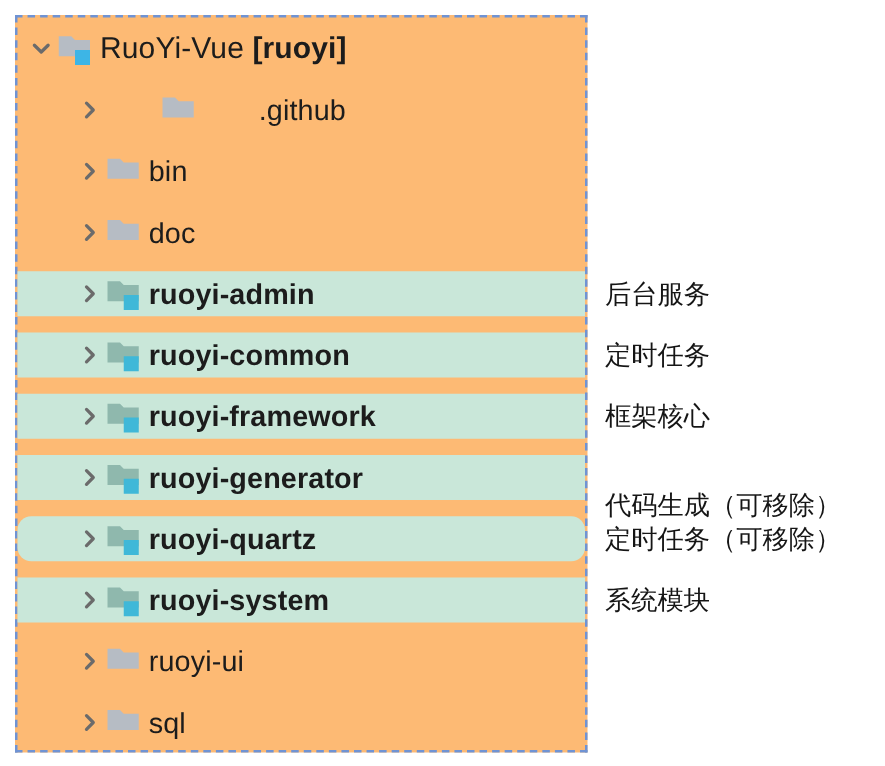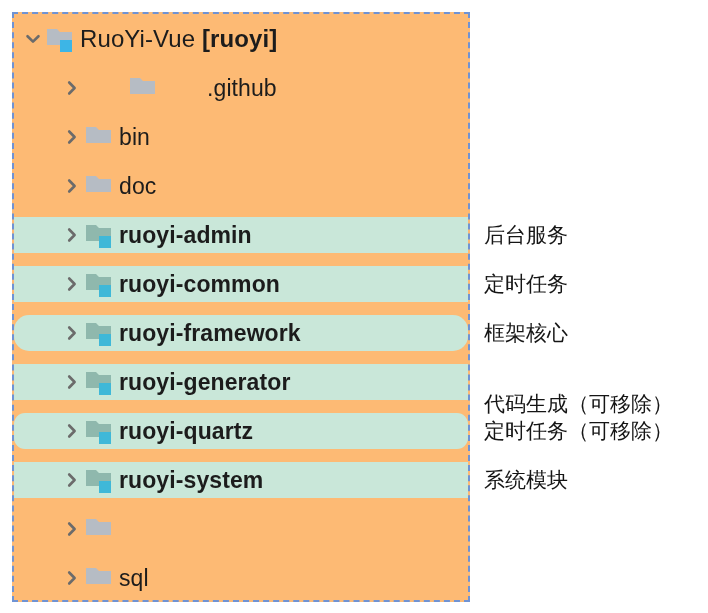--- a/index.html
+++ b/index.html
@@ -185,21 +185,21 @@
             </svg>
           </span>
           <span class="folder-icon">
             <svg width="34" height="28" viewBox="0 0 34 28">
               <path d="M1 4 h10 l3 3 h12 v13 H1 Z" fill="#8fb8ad"></path>
               <rect x="14" y="15" width="12" height="12" fill="#3fb8d8"></rect>
             </svg>
           </span>
           <span class="row-label bold">ruoyi-common</span>
         </div>
-        <div class="tree-row pad-child module" style="top: 301px; border-radius: 15px;">
+        <div class="tree-row pad-child module" style="top: 301px;">
           <span class="twisty">
             <svg width="22" height="22" viewBox="0 0 22 22">
               <path d="M8.2 5.5 L13.6 11 L8.2 16.5" fill="none" stroke="#6b6b6b" stroke-width="2.6" stroke-linecap="round" stroke-linejoin="round"></path>
             </svg>
           </span>
           <span class="folder-icon">
             <svg width="34" height="28" viewBox="0 0 34 28">
               <path d="M1 4 h10 l3 3 h12 v13 H1 Z" fill="#8fb8ad"></path>
               <rect x="14" y="15" width="12" height="12" fill="#3fb8d8"></rect>
             </svg>
@@ -252,20 +252,21 @@
           <span class="twisty">
             <svg width="22" height="22" viewBox="0 0 22 22">
               <path d="M8.2 5.5 L13.6 11 L8.2 16.5" fill="none" stroke="#6b6b6b" stroke-width="2.6" stroke-linecap="round" stroke-linejoin="round"></path>
             </svg>
           </span>
           <span class="folder-icon">
             <svg width="34" height="28" viewBox="0 0 34 28">
               <path d="M1 4 h10 l3 3 h12 v13 H1 Z" fill="#b6bcc4"></path>
             </svg>
           </span>
+          <span class="row-label">ruoyi-ui</span>
         </div>
         <div class="tree-row pad-child" style="top: 546px;">
           <span class="twisty">
             <svg width="22" height="22" viewBox="0 0 22 22">
               <path d="M8.2 5.5 L13.6 11 L8.2 16.5" fill="none" stroke="#6b6b6b" stroke-width="2.6" stroke-linecap="round" stroke-linejoin="round"></path>
             </svg>
           </span>
           <span class="folder-icon">
             <svg width="34" height="28" viewBox="0 0 34 28">
               <path d="M1 4 h10 l3 3 h12 v13 H1 Z" fill="#b6bcc4"></path>

